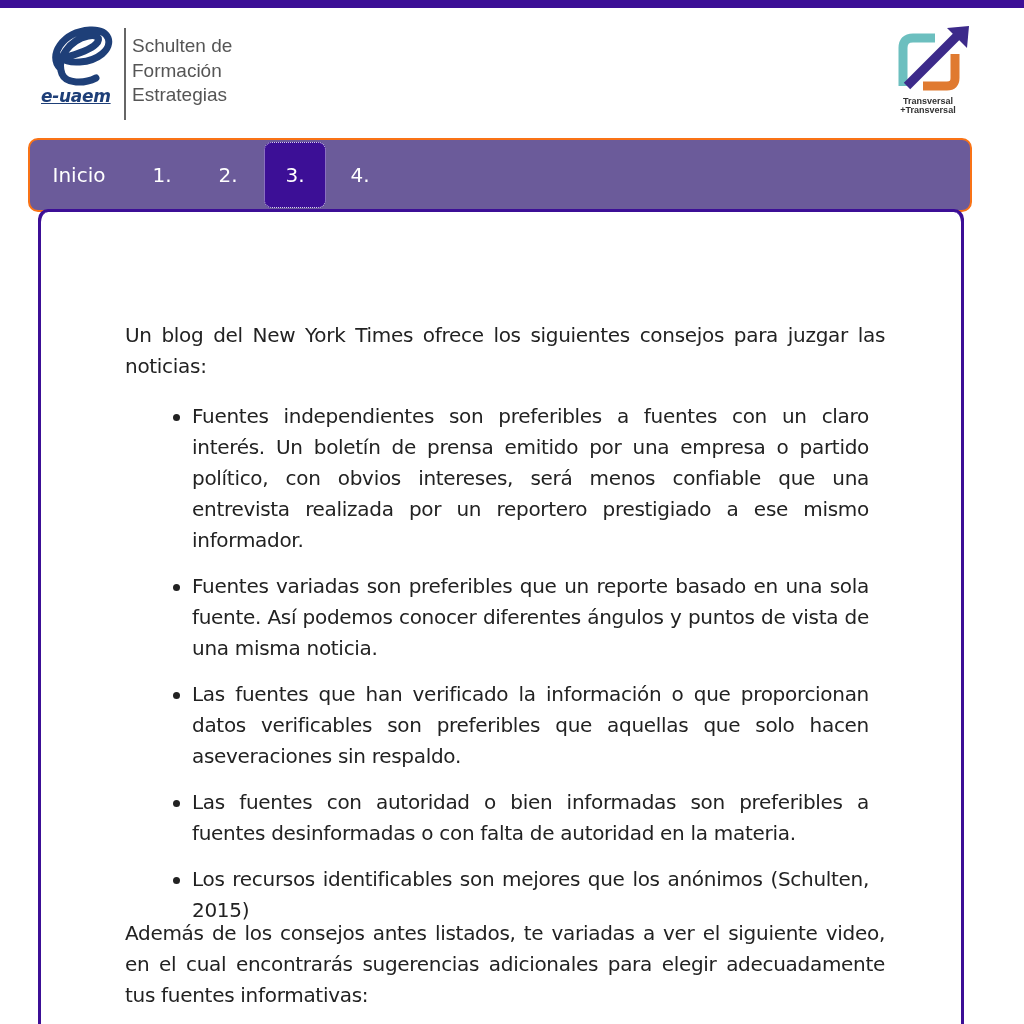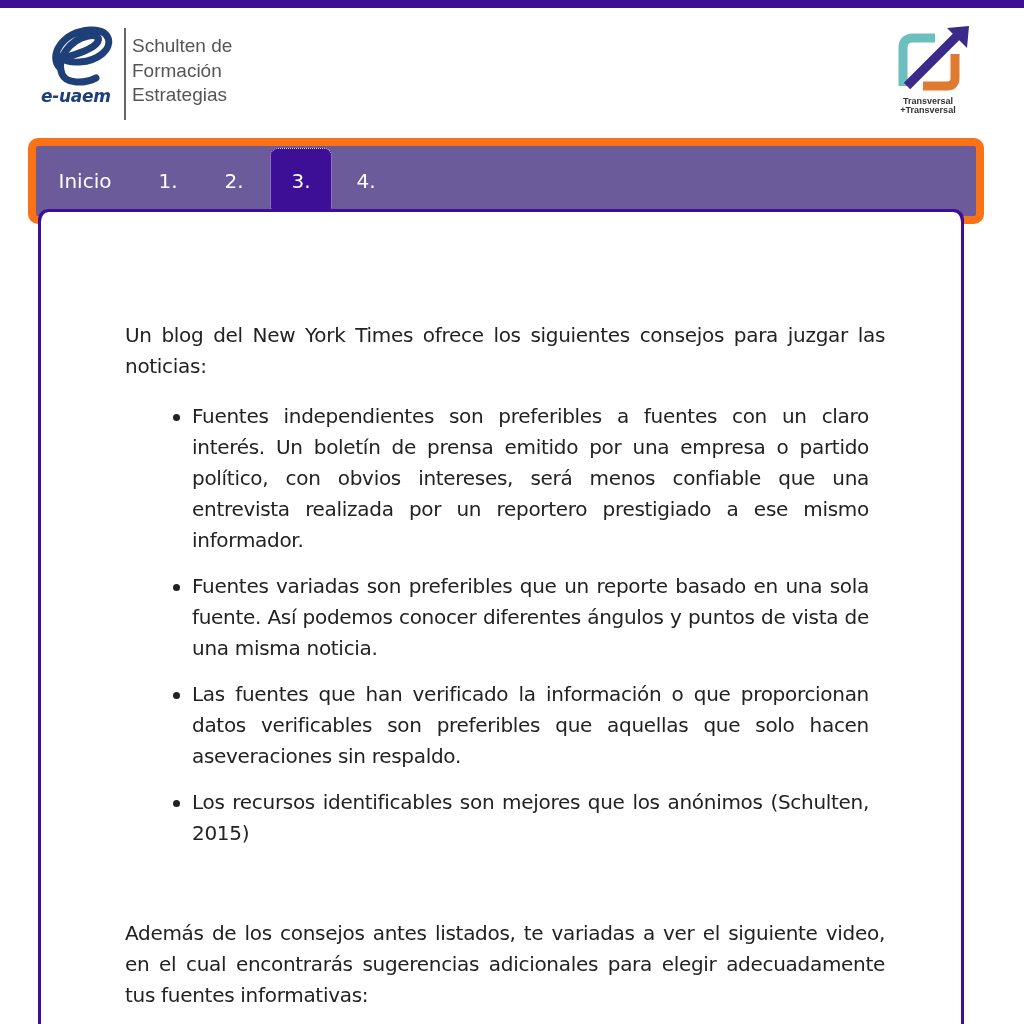--- a/index.html
+++ b/index.html
@@ -18,21 +18,21 @@
     position: absolute; left: 40px; top: 26px; width: 200px; height: 96px;
   }
   .logo-mark {
     position: absolute; left: 0; top: 0; width: 80px; height: 84px;
   }
   .logo-mark svg { display: block; }
   .logo-word {
     position: absolute; left: 1px; top: 60px;
     font-family: "DejaVu Sans", sans-serif;
     font-weight: bold; font-style: italic;
-    color: #1e3f78; font-size: 17px; letter-spacing: -0.3px;
+    color: #1e3f78; font-size: 17px; letter-spacing: -0.3px; text-decoration: underline;
   }
   .logo-divider {
     position: absolute; left: 84px; top: 2px; width: 2px; height: 92px; background: #666;
   }
   .logo-text {
     position: absolute; left: 92px; top: 8px;
     font-family: "Liberation Sans", sans-serif;
     color: #555; font-size: 19px; line-height: 24.5px;
   }
   .logo-right {
@@ -40,21 +40,21 @@
   }
   .logo-right-caption {
     position: absolute; left: 0; top: 73px; width: 70px; text-align: center;
     font-family: Liberation Sans, sans-serif;
     font-weight: bold; font-size: 9px; line-height: 9px; color: #333;
   }
   
   .nav {
     position: absolute; left: 28px; top: 138px; width: 940px; height: 70px;
     background: #6b5b9a;
-    border: 8px solid #f97316;
+    border: 2px solid #f97316;
     border-radius: 10px;
     box-sizing: content-box;
   }
   .nav-item {
     position: absolute; top: 2px; height: 66px;
     display: flex; align-items: center; justify-content: center;
     color: #ffffff; font-size: 20px;
     font-family: "DejaVu Sans", sans-serif;
     cursor: pointer;
   }
@@ -166,18 +166,22 @@
     <li class="bullet">
       <span class="bullet-dot"></span>
       <span>Fuentes variadas son preferibles que un reporte basado en una sola fuente. Así podemos conocer diferentes ángulos y puntos de vista de una misma noticia.</span>
     </li>
     <li class="bullet">
       <span class="bullet-dot"></span>
       <span>Las fuentes que han verificado la información o que proporcionan datos verificables son preferibles que aquellas que solo hacen aseveraciones sin respaldo.</span>
     </li>
     <li class="bullet">
       <span class="bullet-dot"></span>
+      <span>Las fuentes con autoridad o bien informadas son preferibles a fuentes desinformadas o con falta de autoridad en la materia.</span>
+    </li>
+    <li class="bullet">
+      <span class="bullet-dot"></span>
       <span>Los recursos identificables son mejores que los anónimos (Schulten, 2015)</span>
     </li>
   </ul>
 
   <div class="para outro">Además de los consejos antes listados, te variadas a ver el siguiente video, en el cual encontrarás sugerencias adicionales para elegir adecuadamente tus fuentes informativas:</div>
 </div>
 
 </body></html>

